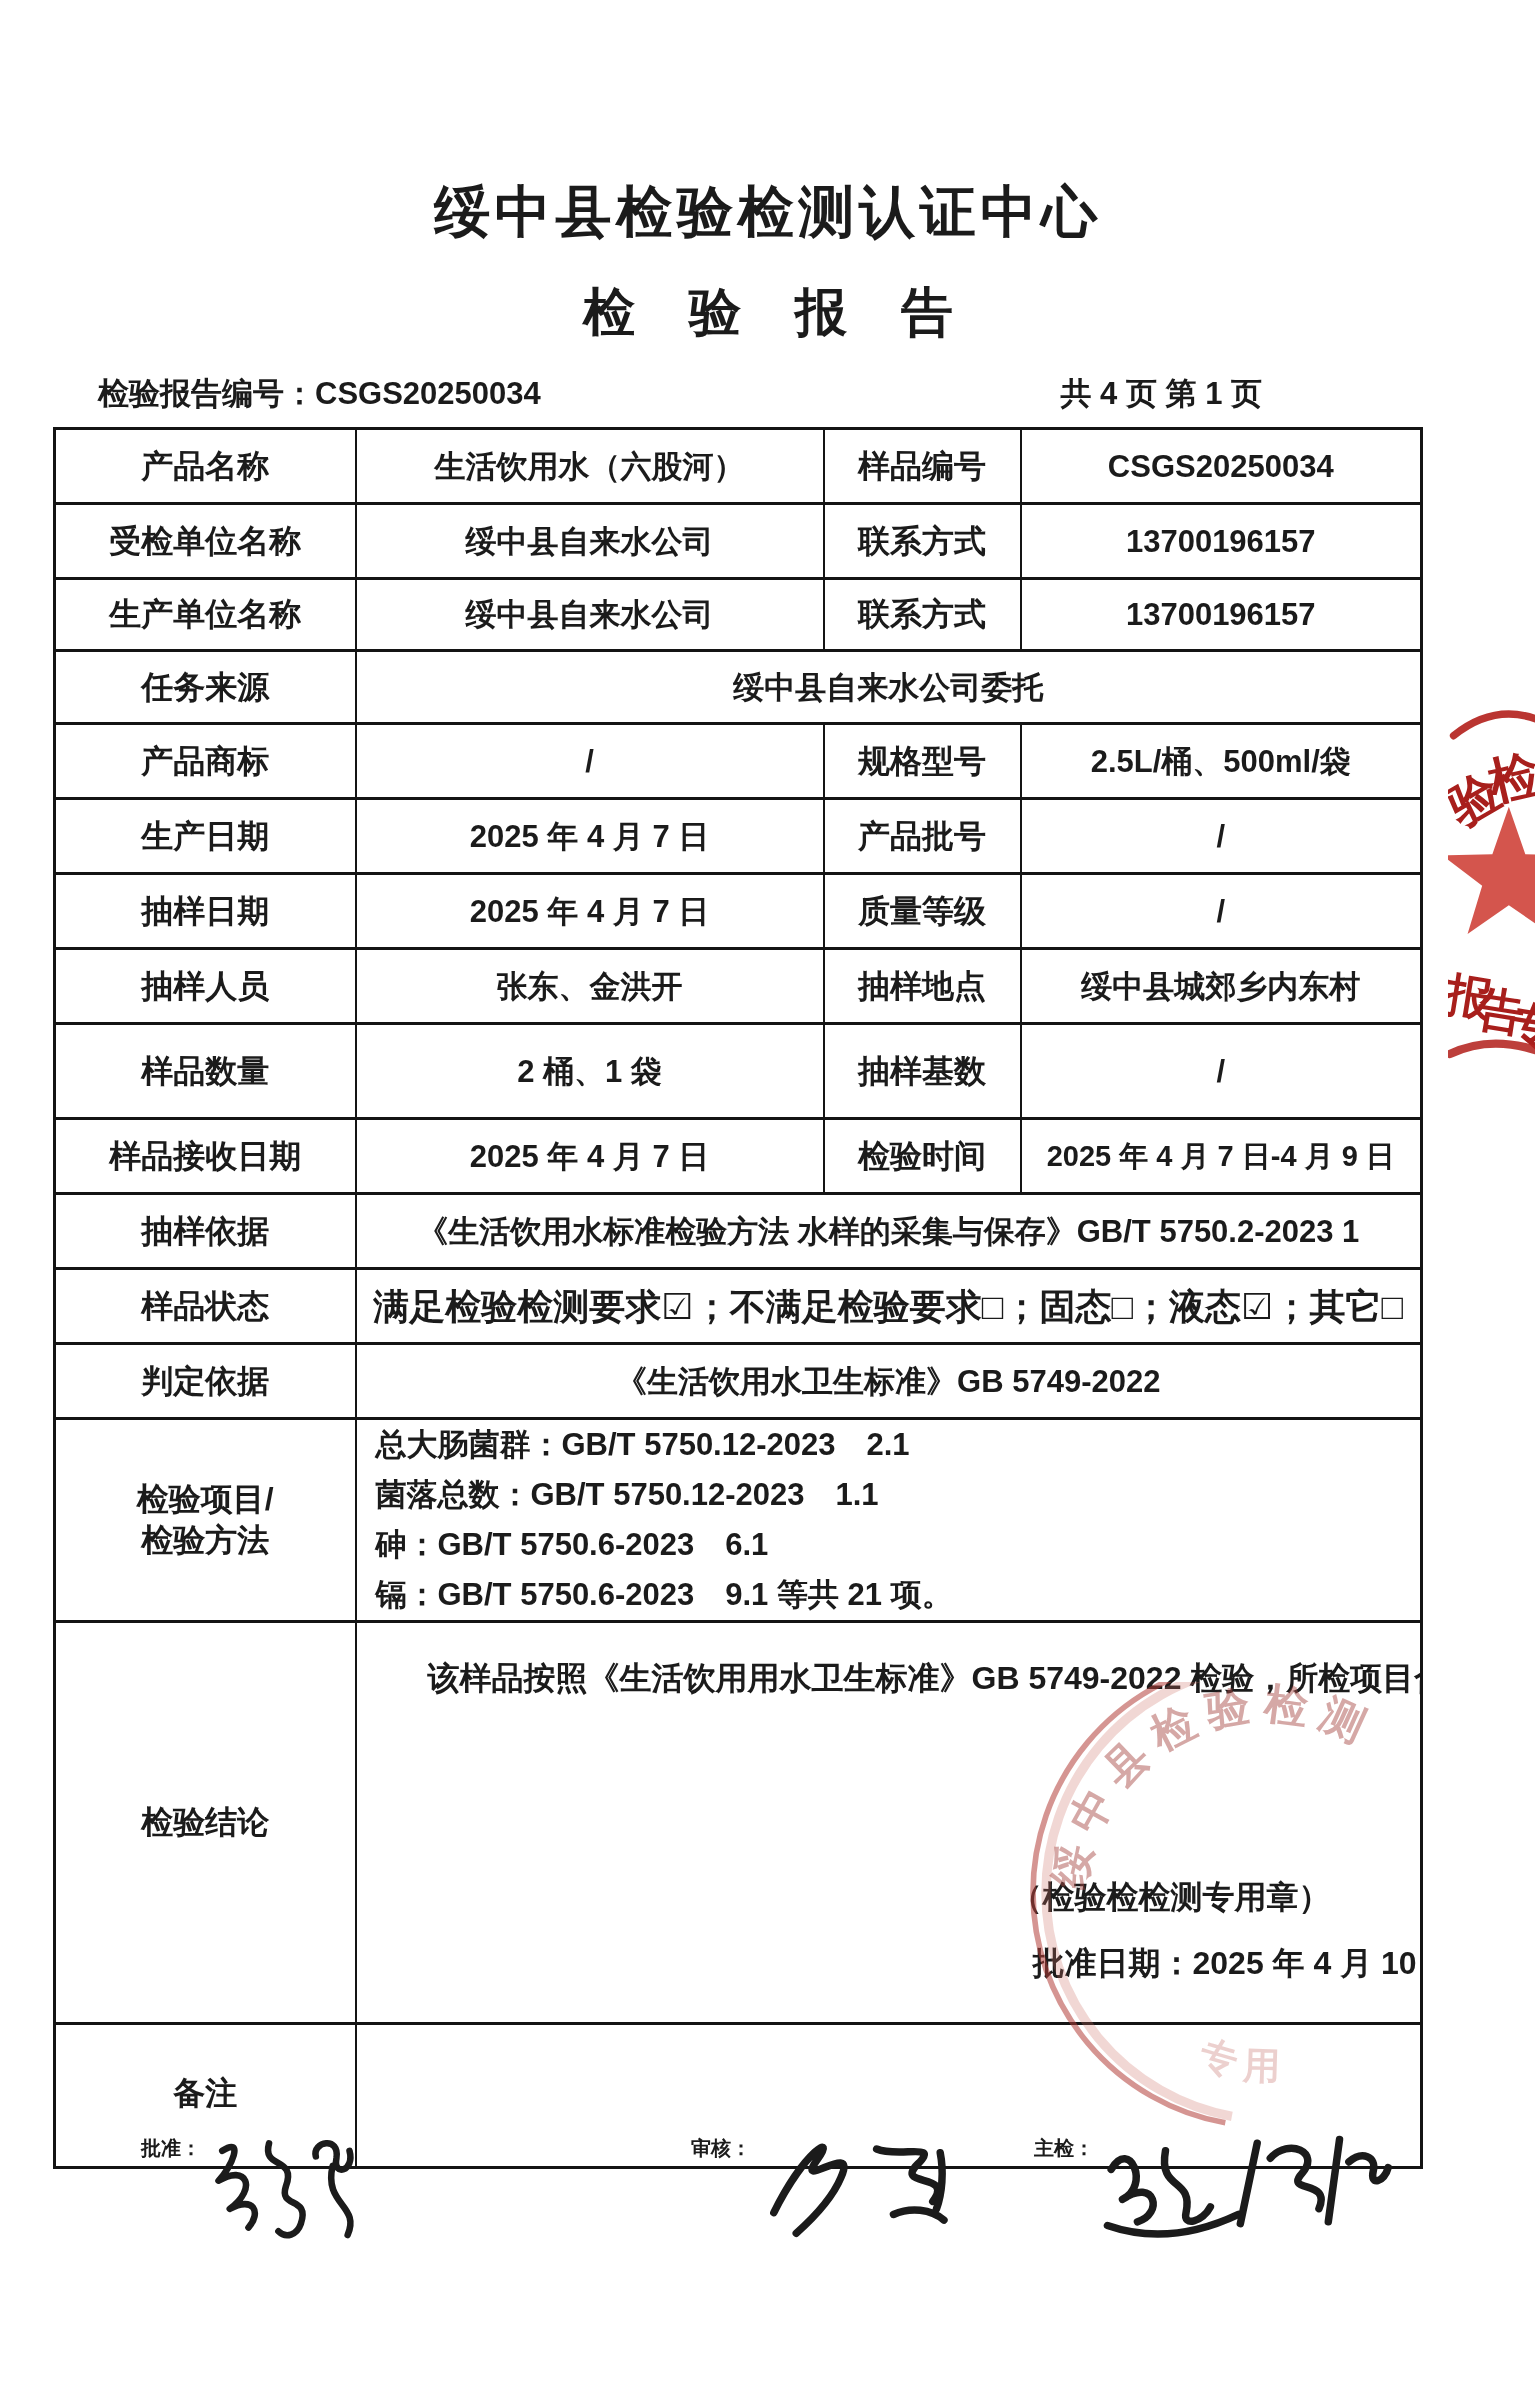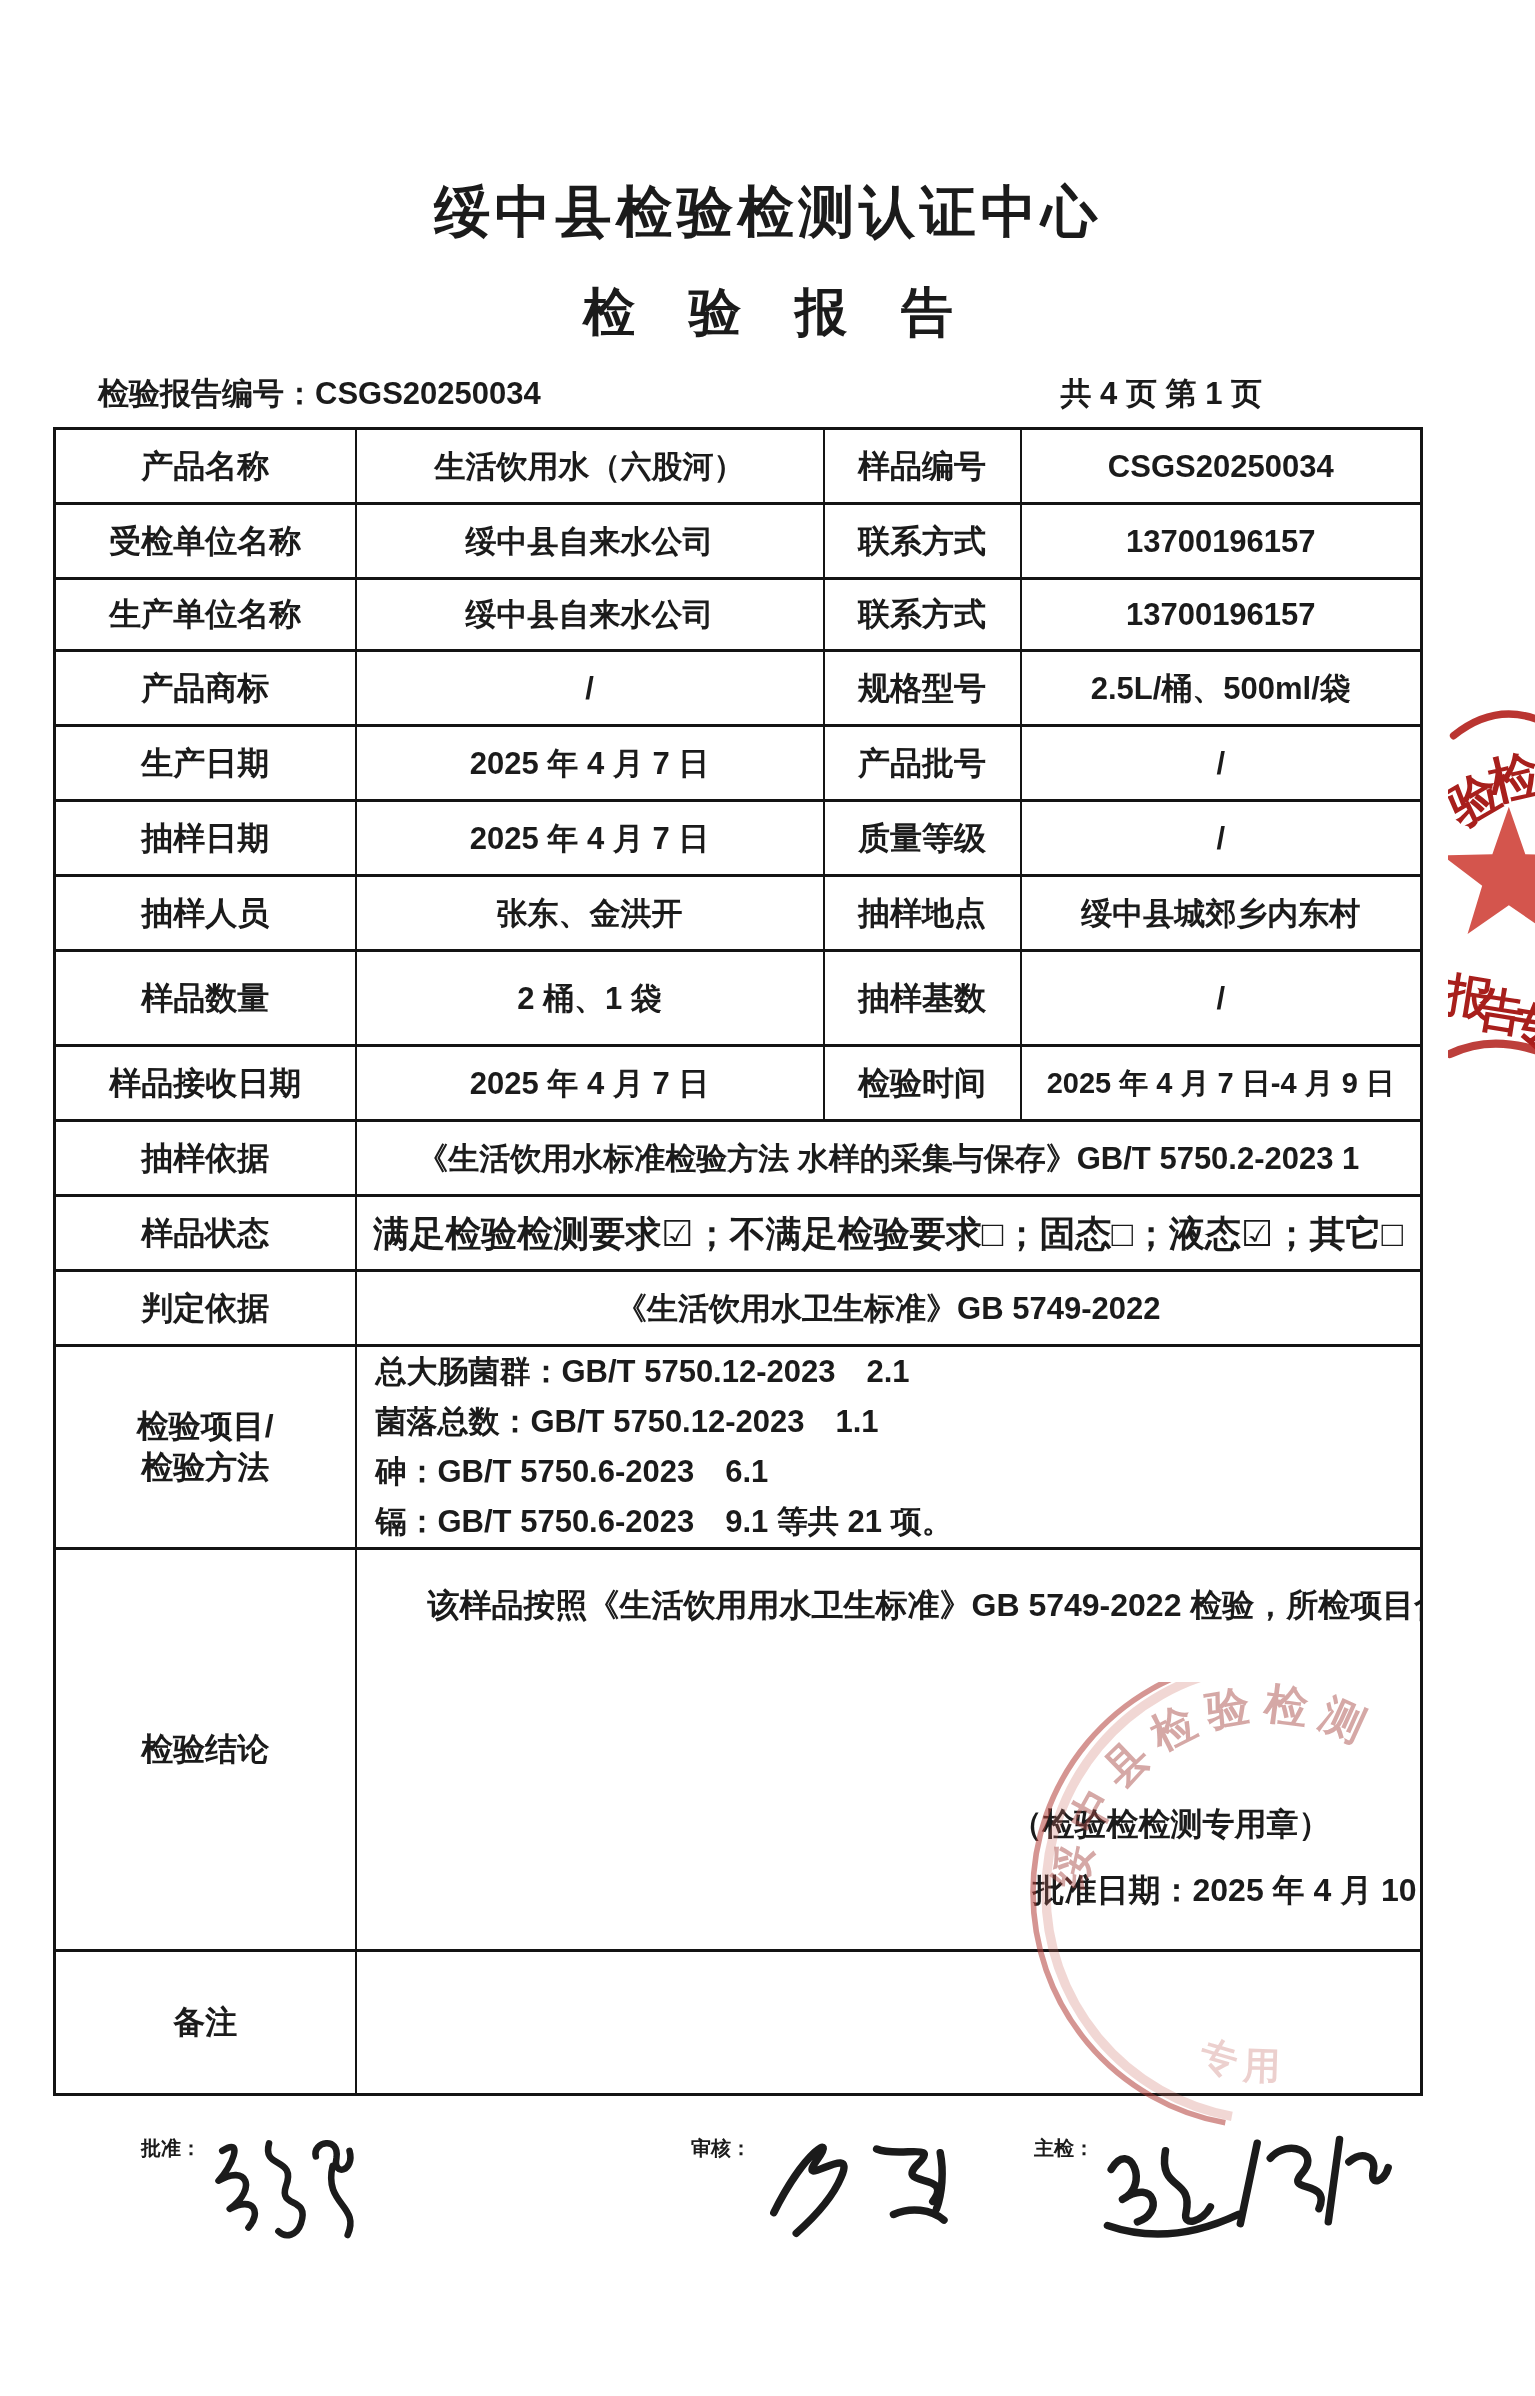--- a/index.html
+++ b/index.html
@@ -92,20 +92,24 @@
         <td class="label">受检单位名称</td>
         <td class="value">绥中县自来水公司</td>
         <td class="label">联系方式</td>
         <td class="value">13700196157</td>
       </tr>
       <tr style="height: 72px;">
         <td class="label">生产单位名称</td>
         <td class="value">绥中县自来水公司</td>
         <td class="label">联系方式</td>
         <td class="value">13700196157</td>
+      </tr>
+      <tr style="height: 73px;">
+        <td class="label">任务来源</td>
+        <td colspan="3" class="value">绥中县自来水公司委托</td>
       </tr>
       <tr style="height: 75px;">
         <td class="label">产品商标</td>
         <td class="value">/</td>
         <td class="label">规格型号</td>
         <td class="value">2.5L/桶、500ml/袋</td>
       </tr>
       <tr style="height: 75px;">
         <td class="label">生产日期</td>
         <td class="value">2025 年 4 月 7 日</td>
@@ -161,21 +165,21 @@
         </td>
       </tr>
       <tr style="height: 402px;">
         <td class="label">检验结论</td>
         <td colspan="3" class="conclusion-cell">
   <div class="concl-text">该样品按照《生活饮用用水卫生标准》GB 5749-2022 检验，所检项目合格。</div>
   <div class="concl-stamp-note">（检验检检测专用章）</div>
   <div class="concl-approve-date">批准日期：2025 年 4 月 10 日</div>
 </td>
       </tr>
-      <tr style="height: 144px;">
+      <tr style="height: 144px; font-family: Liberation Mono, monospace;">
         <td class="label">备注</td>
         <td colspan="3" class="value"></td>
       </tr>
     </tbody>
 </table>
 
 <div class="big-stamp">
   <svg width="525" height="468" viewBox="0 0 560 500">
     <path d="M 236 -21 A 250 250 0 0 0 236 471" fill="none" stroke="rgba(178,62,56,0.55)" stroke-width="6"></path>
     <path d="M 244 -14 A 243 243 0 0 0 243 464" fill="none" stroke="rgba(205,110,100,0.28)" stroke-width="10"></path>

